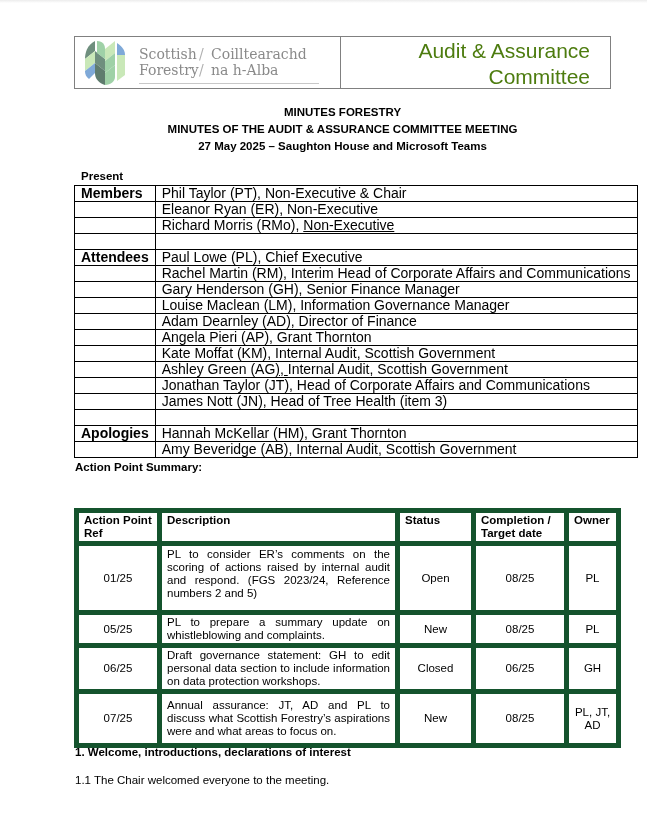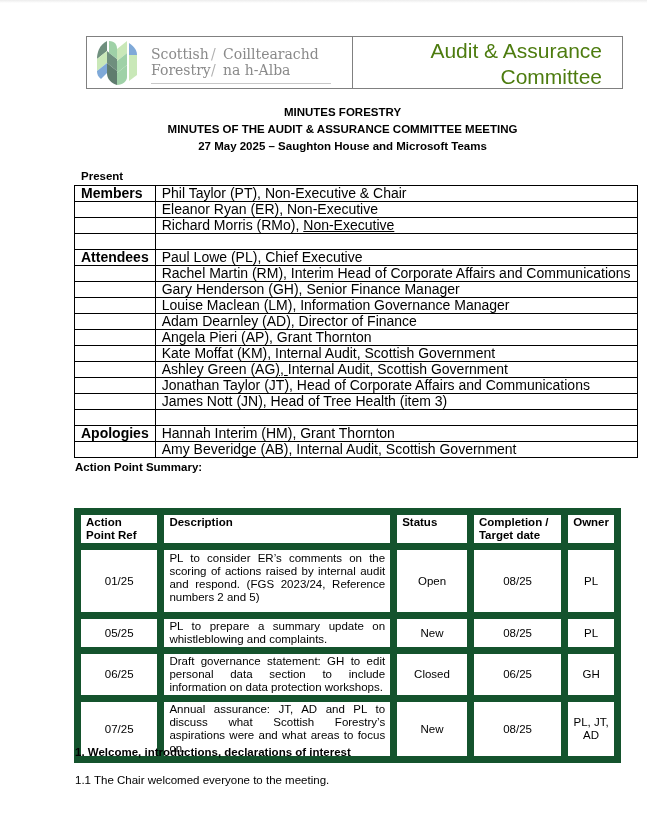--- a/index.html
+++ b/index.html
@@ -3,21 +3,21 @@
   <meta charset="utf-8">
   <style>
     html, body { margin: 0; padding: 0; background: #ffffff; }
     body {
       width: 647px; height: 829px; position: relative; overflow: hidden;
       font-family: "Liberation Sans", sans-serif; color: #000;
     }
     .topshade { position: absolute; left: 0; top: 0; width: 647px; height: 3px; background: linear-gradient(#ececec, #ffffff); }
 
     .header {
-      position: absolute; left: 86px; top: 36px; width: 537px; height: 53px;
+      position: absolute; left: 74px; top: 36px; width: 537px; height: 53px;
       border: 1px solid #808080; display: flex; box-sizing: border-box;
     }
     .header-left { width: 265px; border-right: 1px solid #808080; position: relative; }
     .header-right { flex: 1; position: relative; }
     .logo-mark { position: absolute; left: 6px; top: 2px; width: 48px; height: 48px; }
     .logo-text {
       position: absolute; left: 64px; top: 9px;
       font-family: "DejaVu Serif", "Liberation Serif", serif; font-size: 14px; line-height: 16px; color: #8a8a8a;
     }
     .logo-text .row { display: flex; white-space: nowrap; }
@@ -36,21 +36,21 @@
 
     table { border-collapse: collapse; }
     .present-table { position: absolute; left: 74px; top: 185px; width: 501px; font-size: 14px; }
     .present-table td { border: 1px solid #000; height: 15px; padding: 0 6px; line-height: 15px; white-space: nowrap; }
     .present-table td.cat { width: 63px; font-weight: bold; }
     .u { text-decoration: underline; }
 
     .aps-label { position: absolute; left: 75px; top: 461px; font-weight: bold; font-size: 11.5px; }
 
     .ap-table { position: absolute; left: 74px; top: 508px; width: 547px; font-size: 11.5px; }
-    .ap-table th, .ap-table td { border: 7px solid #14532d; padding: 1px 5px; line-height: 13px; vertical-align: top; }
+    .ap-table th, .ap-table td { border: 5px solid #14532d; padding: 1px 5px; line-height: 13px; vertical-align: top; }
     .ap-table th { text-align: left; font-weight: bold; vertical-align: top; height: 26px; }
     .ap-table td { vertical-align: middle; text-align: center; }
     .ap-table td.desc { text-align: justify; }
     .c-ref { width: 68px; }
     .c-desc { width: 223px; }
     .c-status { width: 61px; }
     .c-date { width: 78px; }
 
     .section-heading { position: absolute; left: 75px; top: 746px; font-weight: bold; font-size: 11.5px; }
     .section-para { position: absolute; left: 75px; top: 774px; font-size: 11.5px; }
@@ -163,21 +163,21 @@
     <tr>
         <td class="cat"></td>
         <td>James Nott (JN), Head of Tree Health (item 3)</td>
       </tr>
     <tr>
         <td class="cat"></td>
         <td></td>
       </tr>
     <tr>
         <td class="cat">Apologies</td>
-        <td>Hannah Interim (HM), Grant Thornton</td>
+        <td>Hannah McKellar (HM), Grant Thornton</td>
       </tr>
     <tr>
         <td class="cat"></td>
         <td>Amy Beveridge (AB), Internal Audit, Scottish Government</td>
       </tr>
   </tbody>
 </table>
 
 <div class="aps-label">Action Point Summary:</div>
 

